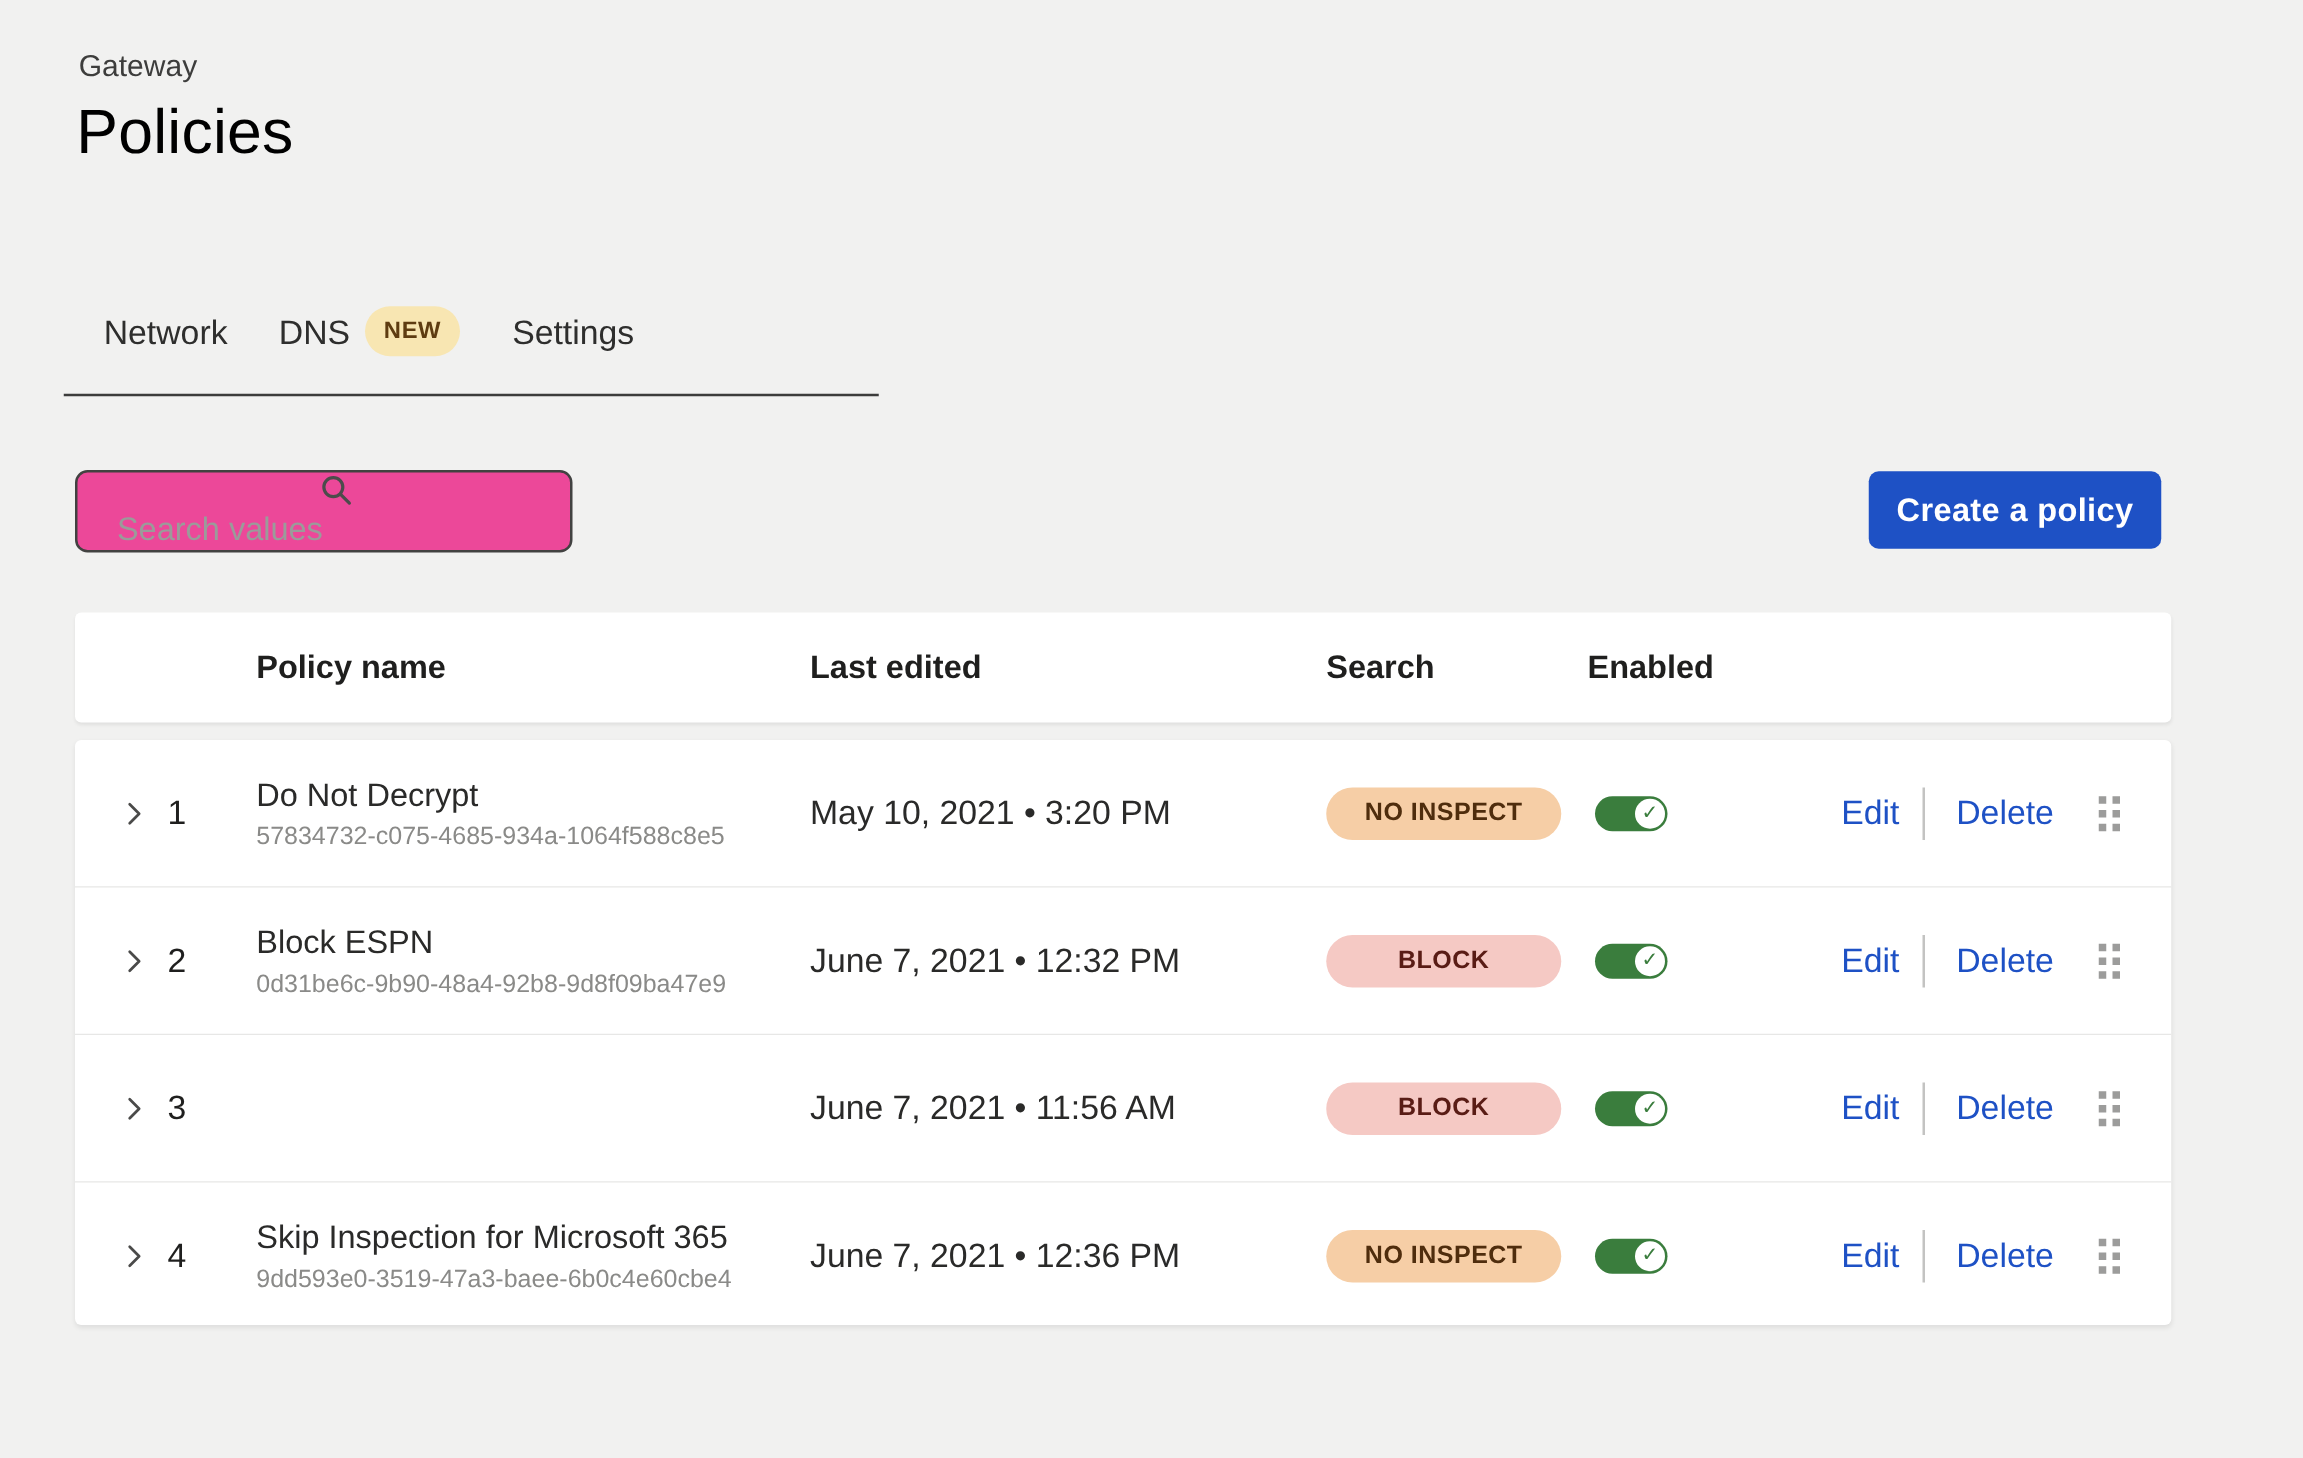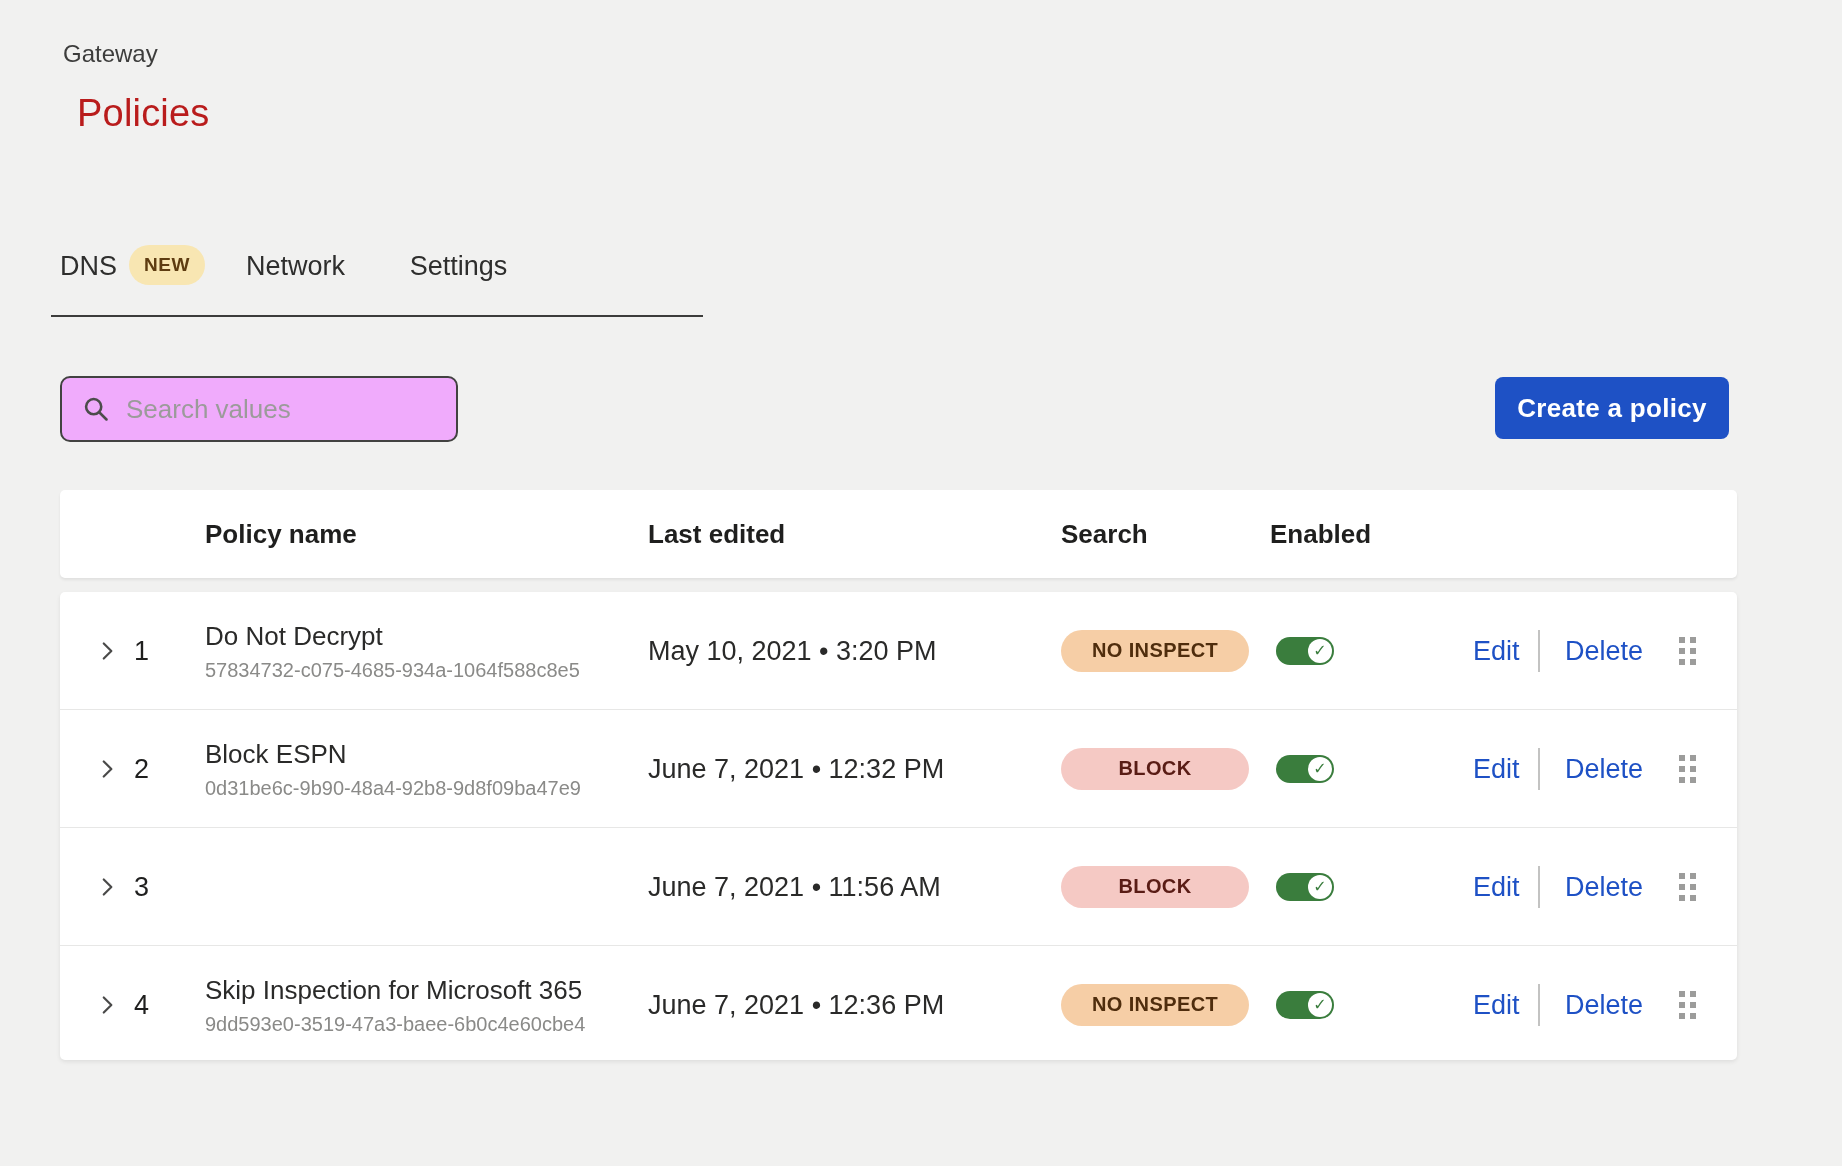--- a/index.html
+++ b/index.html
@@ -4,21 +4,21 @@
 <style>
   html, body { margin:0; padding:0; background:#f1f1f0; }
   body {
     width:1842px; height:1166px; position:relative; overflow:hidden;
     font-family:"Liberation Sans","DejaVu Sans",sans-serif;
     -webkit-font-smoothing:antialiased;
   }
 
   
   .breadcrumb { position:absolute; left:63px; top:40px; font-size:24px; color:#3d3d3c; }
-  .page-title { position:absolute; left:61px; top:76px; margin:16px; font-size:38px; font-weight:400; color:#b91c1c; letter-spacing:0.2px; }
+  .page-title { position:absolute; left:61px; top:76px; margin:0; font-size:50px; font-weight:400; color:#000000; letter-spacing:0.2px; }
 
   
   .tabbar {
     position:absolute; left:51px; top:243px; width:652px; height:72px;
     display:flex; border-bottom:2px solid #3c3c3b;
   }
   .tab {
     position:relative; width:163px; display:flex; align-items:flex-start; justify-content:center;
     padding-top:8px; cursor:pointer;
   }
@@ -28,22 +28,22 @@
     content:""; position:absolute; left:0; right:0; bottom:-4px; height:6px; background:#1e51c5;
   }
   .new-badge {
     margin-left:12px; margin-top:-6px; background:#f8e6b2; color:#5e3c11;
     font-size:19px; font-weight:700; padding:9px 15px; border-radius:999px; letter-spacing:0.5px;
   }
 
   
   .searchbox {
     position:absolute; left:60px; top:376px; width:398px; height:66px;
-    background:#f0abfc; border:2px solid #424241; border-radius:10px;
-    display:flex; align-items:center; box-sizing:border-box;
+    background:#ec4899; border:2px solid #424241; border-radius:10px;
+    display:flex; align-items:center; box-sizing:border-box;flex-direction:column;
   }
   .search-icon { margin-left:20px; flex:0 0 auto; }
   .searchbox input {
     border:none; outline:none; background:transparent; flex:1;
     font-size:26px; color:#2e2e2d; margin-left:14px; margin-right:10px;
     font-family:"Liberation Sans","DejaVu Sans",sans-serif;
   }
   .searchbox input::placeholder { color:#9b9b9a; }
   .create-btn {
     position:absolute; left:1495px; top:377px; width:234px; height:62px;
@@ -108,25 +108,25 @@
   .handle i { background:#9c9c9b; display:block; }
 </style>
 </head>
 <body>
 
 <div class="breadcrumb">Gateway</div>
 <h1 class="page-title">Policies</h1>
 
 <div class="tabbar">
   <div class="tab">
+    <span class="tab-label">Network</span>
+  </div>
+  <div class="tab">
     <span class="tab-label">DNS</span>
     <span class="new-badge">NEW</span>
-  </div>
-  <div class="tab">
-    <span class="tab-label">Network</span>
   </div>
   <div class="tab">
     <span class="tab-label">Settings</span>
   </div>
 </div>
 
 <div class="searchbox">
   <svg class="search-icon" width="28" height="28" viewBox="0 0 24 24" fill="none" stroke="#4c4c4b" stroke-width="2.2" stroke-linecap="round">
     <circle cx="10" cy="10" r="6.5"></circle>
     <line x1="15" y1="15" x2="21" y2="21"></line>

